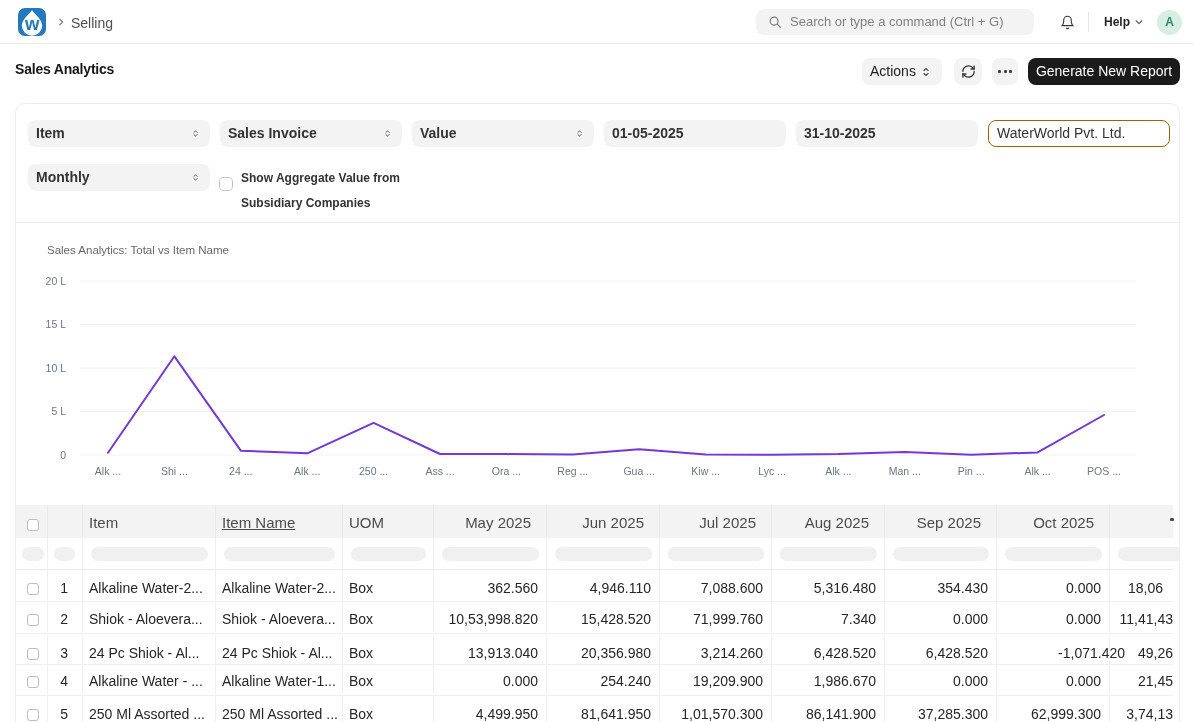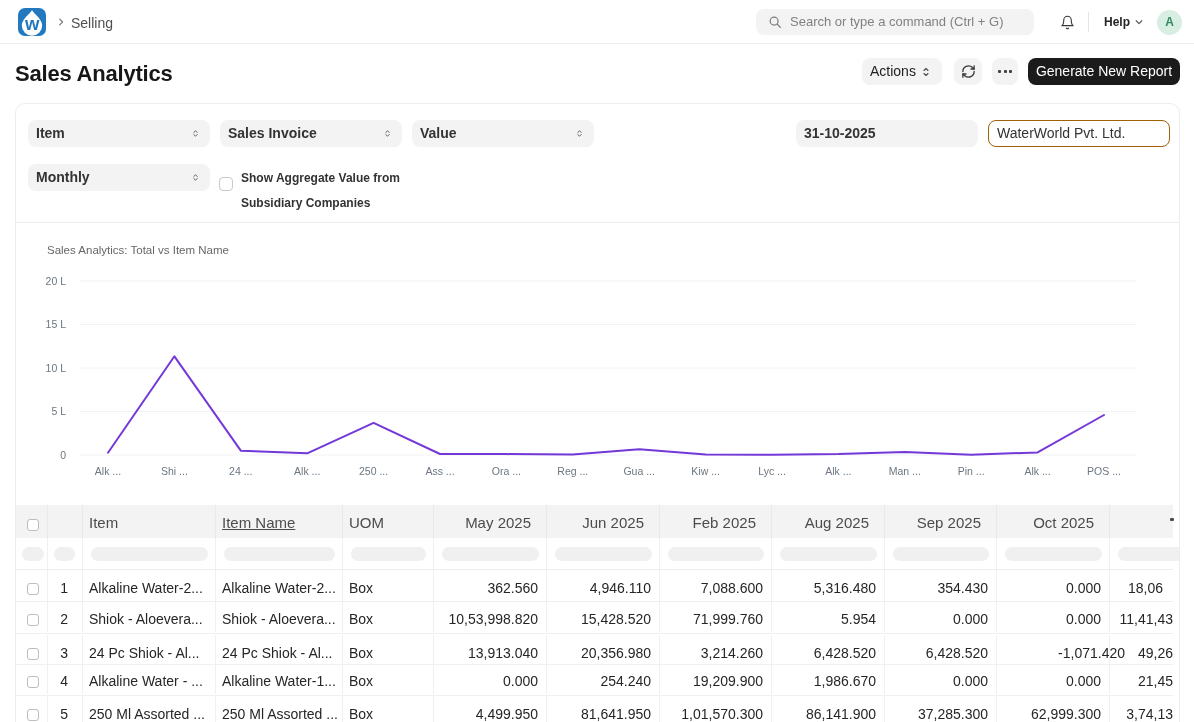--- a/index.html
+++ b/index.html
@@ -10,21 +10,21 @@
 #crumb-chev { position:absolute; left:56px; top:17px; color:#6f6f6f; }
 #crumb { position:absolute; left:71px; top:15px; font-size:14px; color:#4f4f4f; }
 #search { position:absolute; left:756px; top:9px; width:278px; height:26px; background:#f3f3f3; border-radius:8px; color:#818181; font-size:13px; line-height:26px; padding-left:34px; }
 #search svg { position:absolute; left:12px; top:6px; }
 #bell { position:absolute; left:1060px; top:14px; }
 #nav-div { position:absolute; left:1088px; top:12px; width:1px; height:20px; background:#e5e5e5; }
 #help { position:absolute; left:1104px; top:15px; font-size:12px; font-weight:600; color:#252525; }
 #help-chev { position:absolute; left:1134px; top:17px; }
 #avatar { position:absolute; left:1157px; top:10px; width:25px; height:25px; border-radius:50%; background:#d8eee2; color:#2e8b64; font-size:12px; font-weight:700; text-align:center; line-height:25px; }
 
-#title { position:absolute; left:15px; top:61px; font-size:22px; font-weight:700; color:#171717; letter-spacing:-0.2px; }
+#title { position:absolute; left:15px; top:61px; font-size:14px; font-weight:700; color:#171717; letter-spacing:-0.2px; }
 .btn { position:absolute; top:58px; height:27px; background:#f3f3f3; border-radius:8px; font-size:14px; font-weight:500; color:#222; }
 #btn-actions { left:862px; width:80px; padding-left:8px; line-height:27px; }
 #btn-refresh { left:954px; width:28px; }
 #btn-dots { left:992px; width:26px; color:#555; text-align:center; line-height:25px; font-weight:700; letter-spacing:1px;}
 #btn-generate { position:absolute; left:1028px; top:58px; width:152px; height:27px; background:#1b1b1b; border-radius:8px; color:#fff; font-size:14px; font-weight:500; text-align:center; line-height:27px; }
 
 #container { position:absolute; left:15px; top:103px; width:1165px; height:640px; border:1px solid #ededed; border-radius:10px 10px 0 0; background:#fff; overflow:hidden; }
 
 .ffield { position:absolute; height:27px; background:#f3f3f3; border-radius:8px; font-size:14px; font-weight:600; color:#333; line-height:27px; padding-left:8px; }
 .fchev { position:absolute; right:10px; top:8px; }
@@ -109,20 +109,21 @@
         <path d="M5 9.8 L8 12.8 L11 9.8" stroke="#555" stroke-width="1.7" fill="none" stroke-linecap="round" stroke-linejoin="round"></path>
       </svg></div>
   <div class="ffield" id="fil-si">Sales Invoice<svg class="fchev" width="9" height="11" viewBox="0 0 16 16">
         <path d="M5 6.2 L8 3.2 L11 6.2" stroke="#555" stroke-width="1.7" fill="none" stroke-linecap="round" stroke-linejoin="round"></path>
         <path d="M5 9.8 L8 12.8 L11 9.8" stroke="#555" stroke-width="1.7" fill="none" stroke-linecap="round" stroke-linejoin="round"></path>
       </svg></div>
   <div class="ffield" id="fil-val">Value<svg class="fchev" width="9" height="11" viewBox="0 0 16 16">
         <path d="M5 6.2 L8 3.2 L11 6.2" stroke="#555" stroke-width="1.7" fill="none" stroke-linecap="round" stroke-linejoin="round"></path>
         <path d="M5 9.8 L8 12.8 L11 9.8" stroke="#555" stroke-width="1.7" fill="none" stroke-linecap="round" stroke-linejoin="round"></path>
       </svg></div>
+  <div class="ffield" id="fil-d1">01-05-2025</div>
   <div class="ffield" id="fil-d2">31-10-2025</div>
   <div class="ffield" id="fil-co">WaterWorld Pvt. Ltd.</div>
   <div class="ffield" id="fil-mon">Monthly<svg class="fchev" width="9" height="11" viewBox="0 0 16 16">
         <path d="M5 6.2 L8 3.2 L11 6.2" stroke="#555" stroke-width="1.7" fill="none" stroke-linecap="round" stroke-linejoin="round"></path>
         <path d="M5 9.8 L8 12.8 L11 9.8" stroke="#555" stroke-width="1.7" fill="none" stroke-linecap="round" stroke-linejoin="round"></path>
       </svg></div>
   <div id="fil-check"></div>
   <div id="fil-chklabel">Show Aggregate Value from<br>Subsidiary Companies</div>
   <div id="fil-border"></div>
 
@@ -162,21 +163,21 @@
 <div style="position:absolute;left:0;top:127.5px;width:1157px;height:1px;background:#f0f0f0;z-index:5;"></div>
 <div style="position:absolute;left:0;top:158.6px;width:1157px;height:1px;background:#f0f0f0;z-index:5;"></div>
 <div style="position:absolute;left:0;top:189.7px;width:1157px;height:1px;background:#f0f0f0;z-index:5;"></div>
 <div class="trow" id="thead">
 <div class="cb" style="top:14px"></div>
 <div class="hcell" style="left:73px;">Item</div>
 <div class="hcell" style="left:206px;text-decoration:underline;">Item Name</div>
 <div class="hcell" style="left:333px;">UOM</div>
 <div class="hcell num" style="left:417px;width:98px;">May 2025</div>
 <div class="hcell num" style="left:530px;width:98px;">Jun 2025</div>
-<div class="hcell num" style="left:643px;width:97px;">Feb 2025</div>
+<div class="hcell num" style="left:643px;width:97px;">Jul 2025</div>
 <div class="hcell num" style="left:755px;width:98px;">Aug 2025</div>
 <div class="hcell num" style="left:868px;width:97px;">Sep 2025</div>
 <div class="hcell num" style="left:980px;width:98px;">Oct 2025</div>
 <div style="position:absolute;left:1154px;top:13px;width:4px;height:3px;background:#4c4c4c;border-radius:1px;"></div>
 <div class="vline" style="left:31px;background:#e9e9e9;"></div>
 <div class="vline" style="left:66px;background:#e9e9e9;"></div>
 <div class="vline" style="left:199px;background:#e9e9e9;"></div>
 <div class="vline" style="left:326px;background:#e9e9e9;"></div>
 <div class="vline" style="left:417px;background:#e9e9e9;"></div>
 <div class="vline" style="left:530px;background:#e9e9e9;"></div>
@@ -238,21 +239,21 @@
 </div>
 <div class="drow trow" style="top:96.1px;">
 <div class="cb" style="top:13px"></div>
 <div class="dcell num" style="left:31px;width:21px;">2</div>
 <div class="dcell" style="left:73px;">Shiok - Aloevera...</div>
 <div class="dcell" style="left:206px;">Shiok - Aloevera...</div>
 <div class="dcell" style="left:333px;">Box</div>
 <div class="dcell num" style="left:417px;width:105px;">10,53,998.820</div>
 <div class="dcell num" style="left:530px;width:105px;">15,428.520</div>
 <div class="dcell num" style="left:643px;width:104px;">71,999.760</div>
-<div class="dcell num" style="left:755px;width:105px;">5.954</div>
+<div class="dcell num" style="left:755px;width:105px;">7.340</div>
 <div class="dcell num" style="left:868px;width:104px;">0.000</div>
 <div class="dcell num" style="left:980px;width:105px;">0.000</div>
 <div class="dcell num" style="left:1093px;width:64px;">11,41,43</div>
 <div class="vline" style="left:31px;background:#f0f0f0;"></div>
 <div class="vline" style="left:66px;background:#f0f0f0;"></div>
 <div class="vline" style="left:199px;background:#f0f0f0;"></div>
 <div class="vline" style="left:326px;background:#f0f0f0;"></div>
 <div class="vline" style="left:417px;background:#f0f0f0;"></div>
 <div class="vline" style="left:530px;background:#f0f0f0;"></div>
 <div class="vline" style="left:643px;background:#f0f0f0;"></div>

